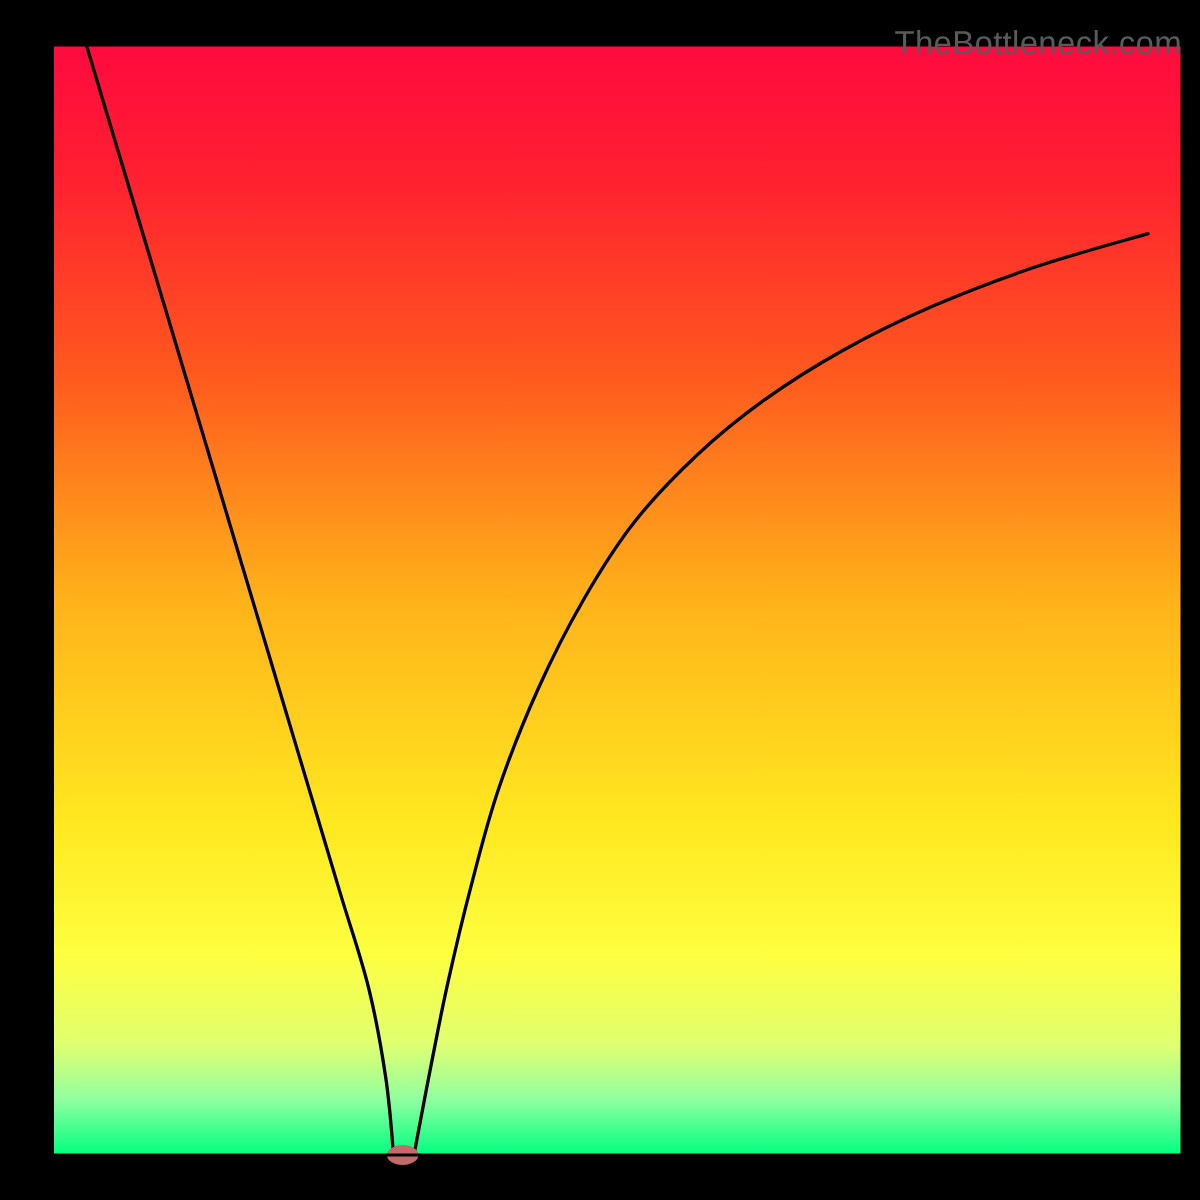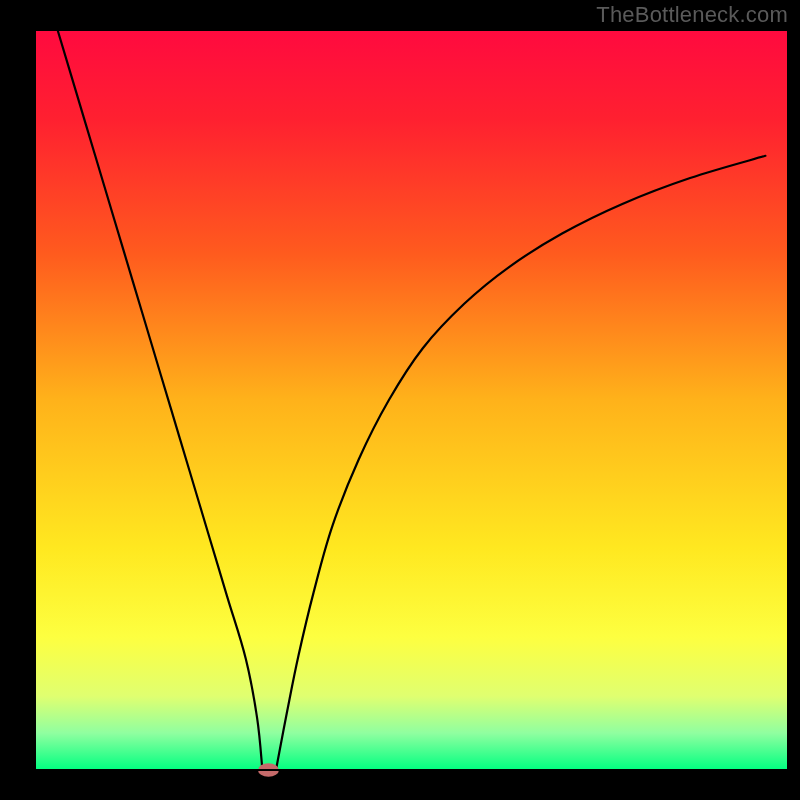--- a/index.html
+++ b/index.html
@@ -12,21 +12,21 @@
     font-family: Arial, Helvetica, sans-serif;
   }
   .frame {
     position: relative;
     width: 800px;
     height: 800px;
     background: #000;
   }
   .watermark {
     position: absolute;
-    top: 2px;
+    top: 16px;
     right: 12px;
     color: #5a5a5a;
     font-size: 22px;
     font-weight: 500;
     letter-spacing: 0.2px;
     z-index: 3;
     margin-left: 32px;
   }
   svg {
     position: absolute;

